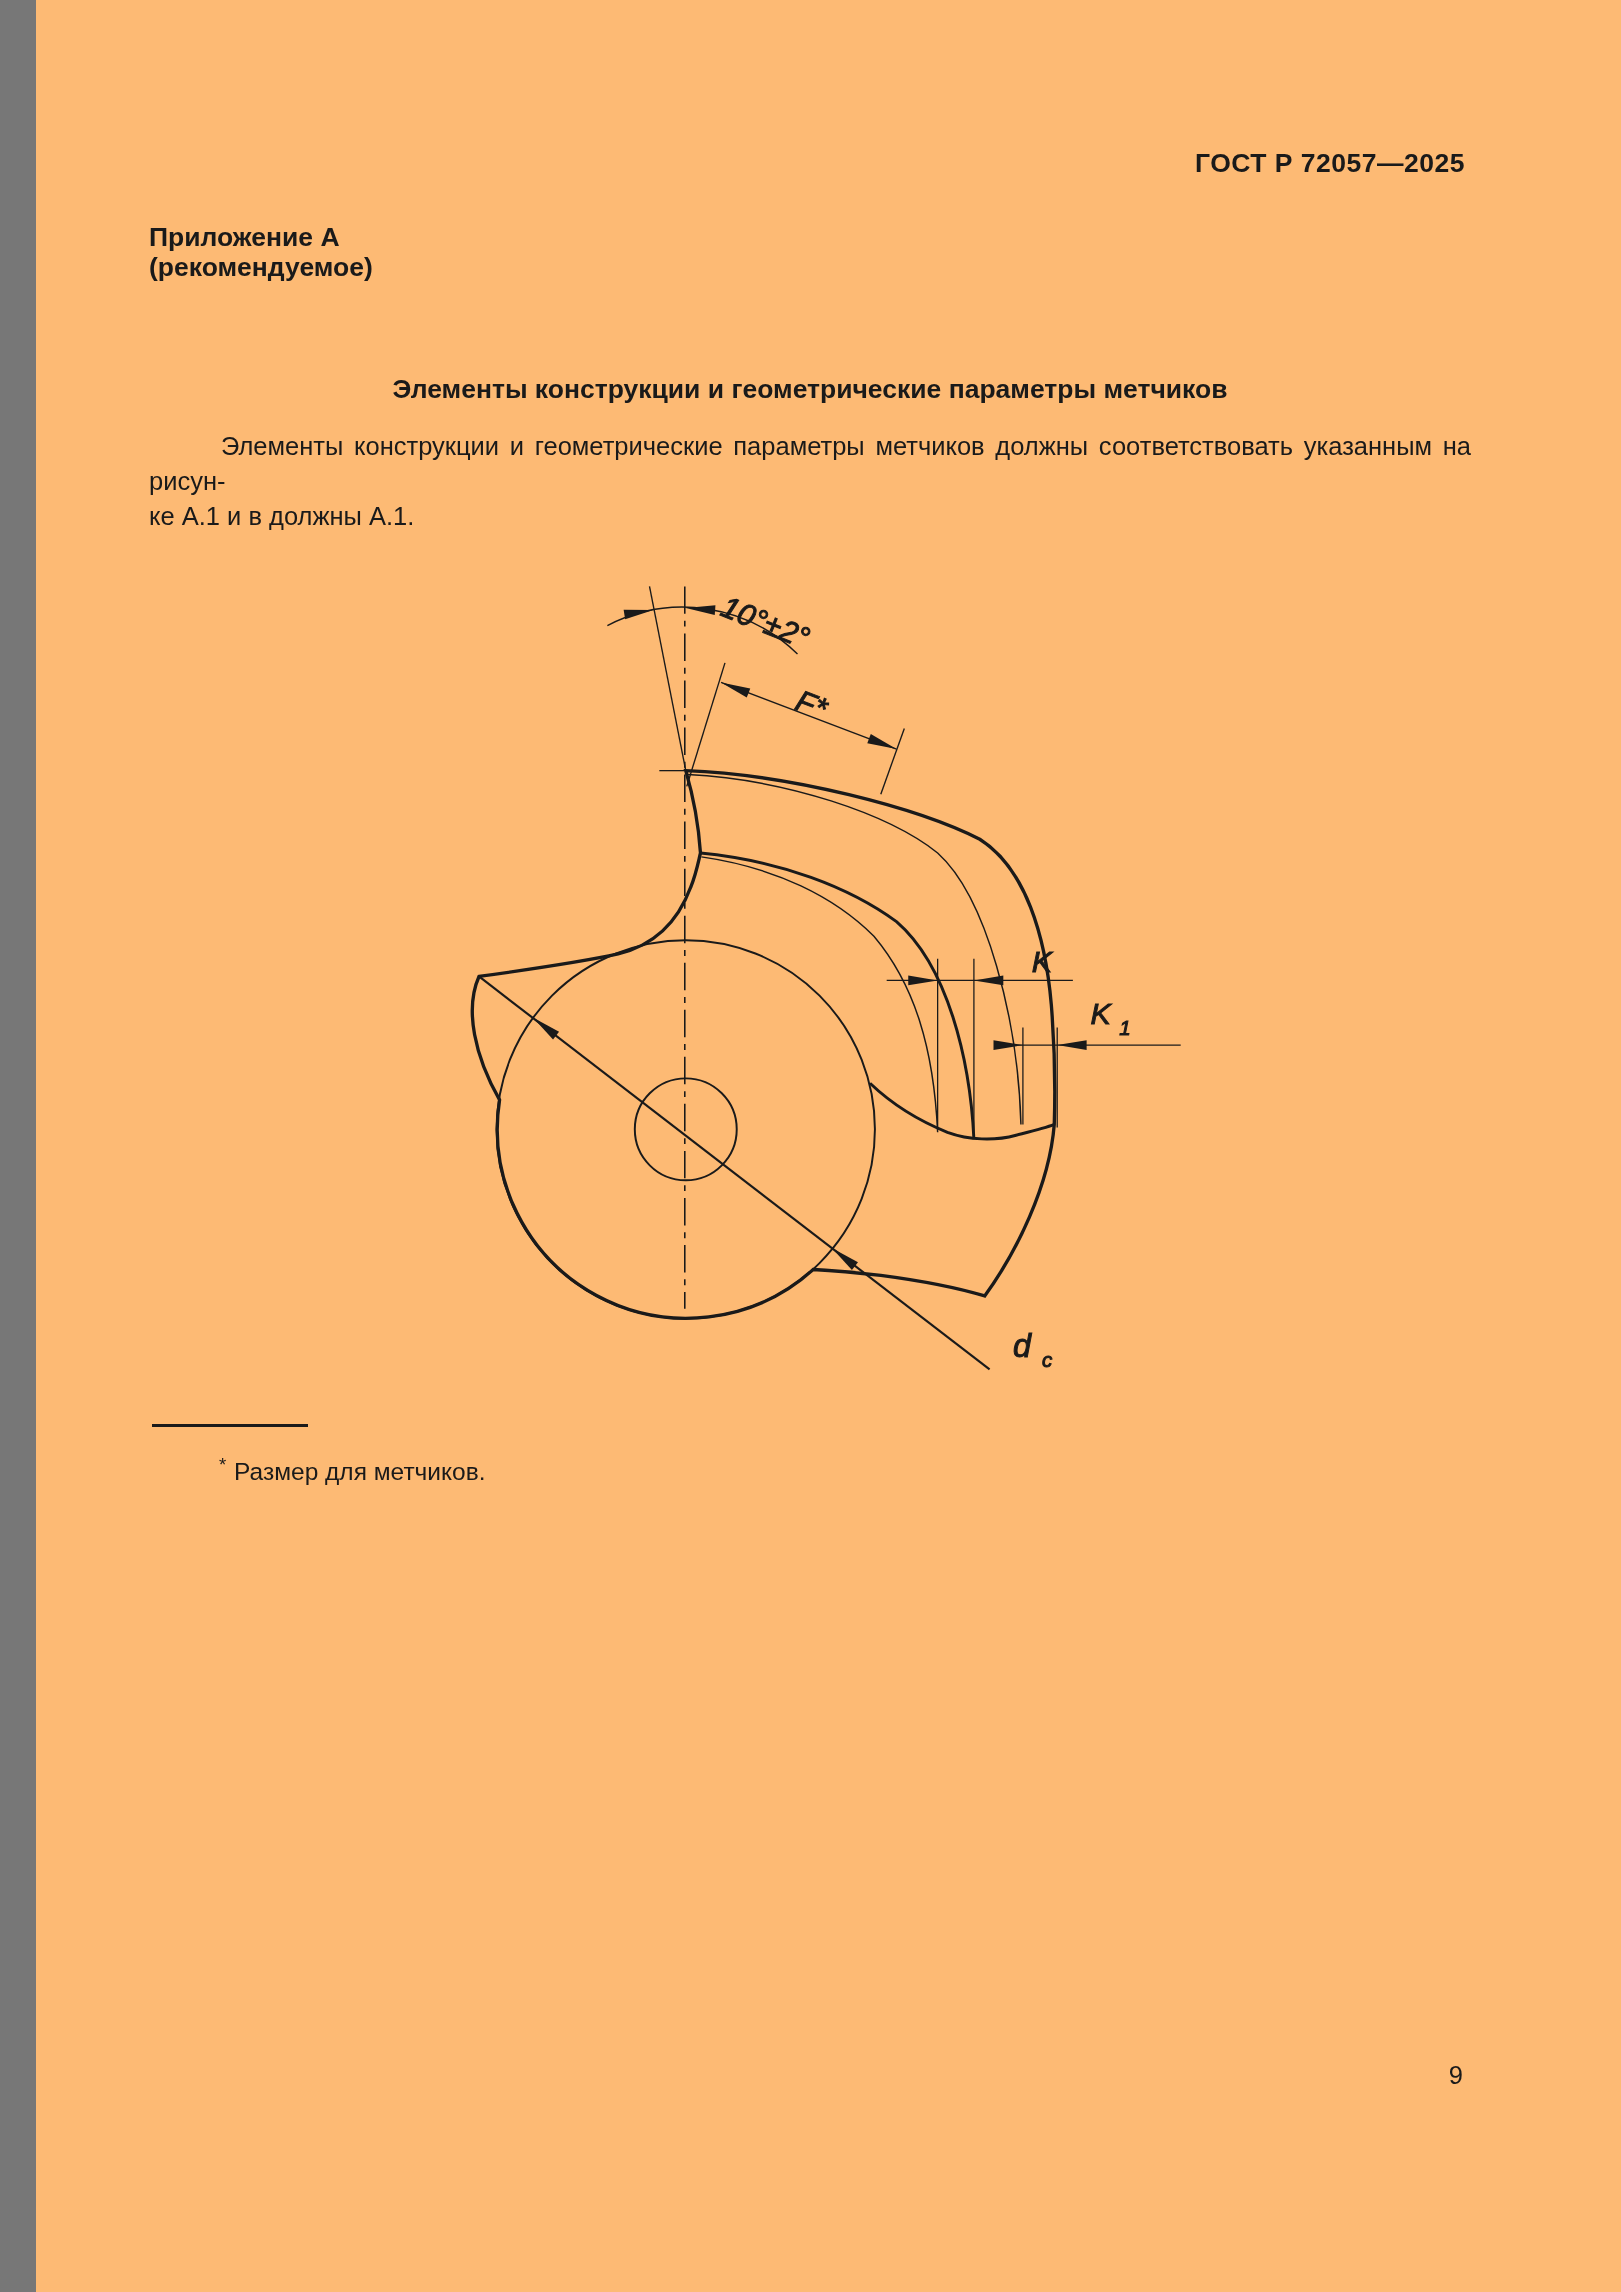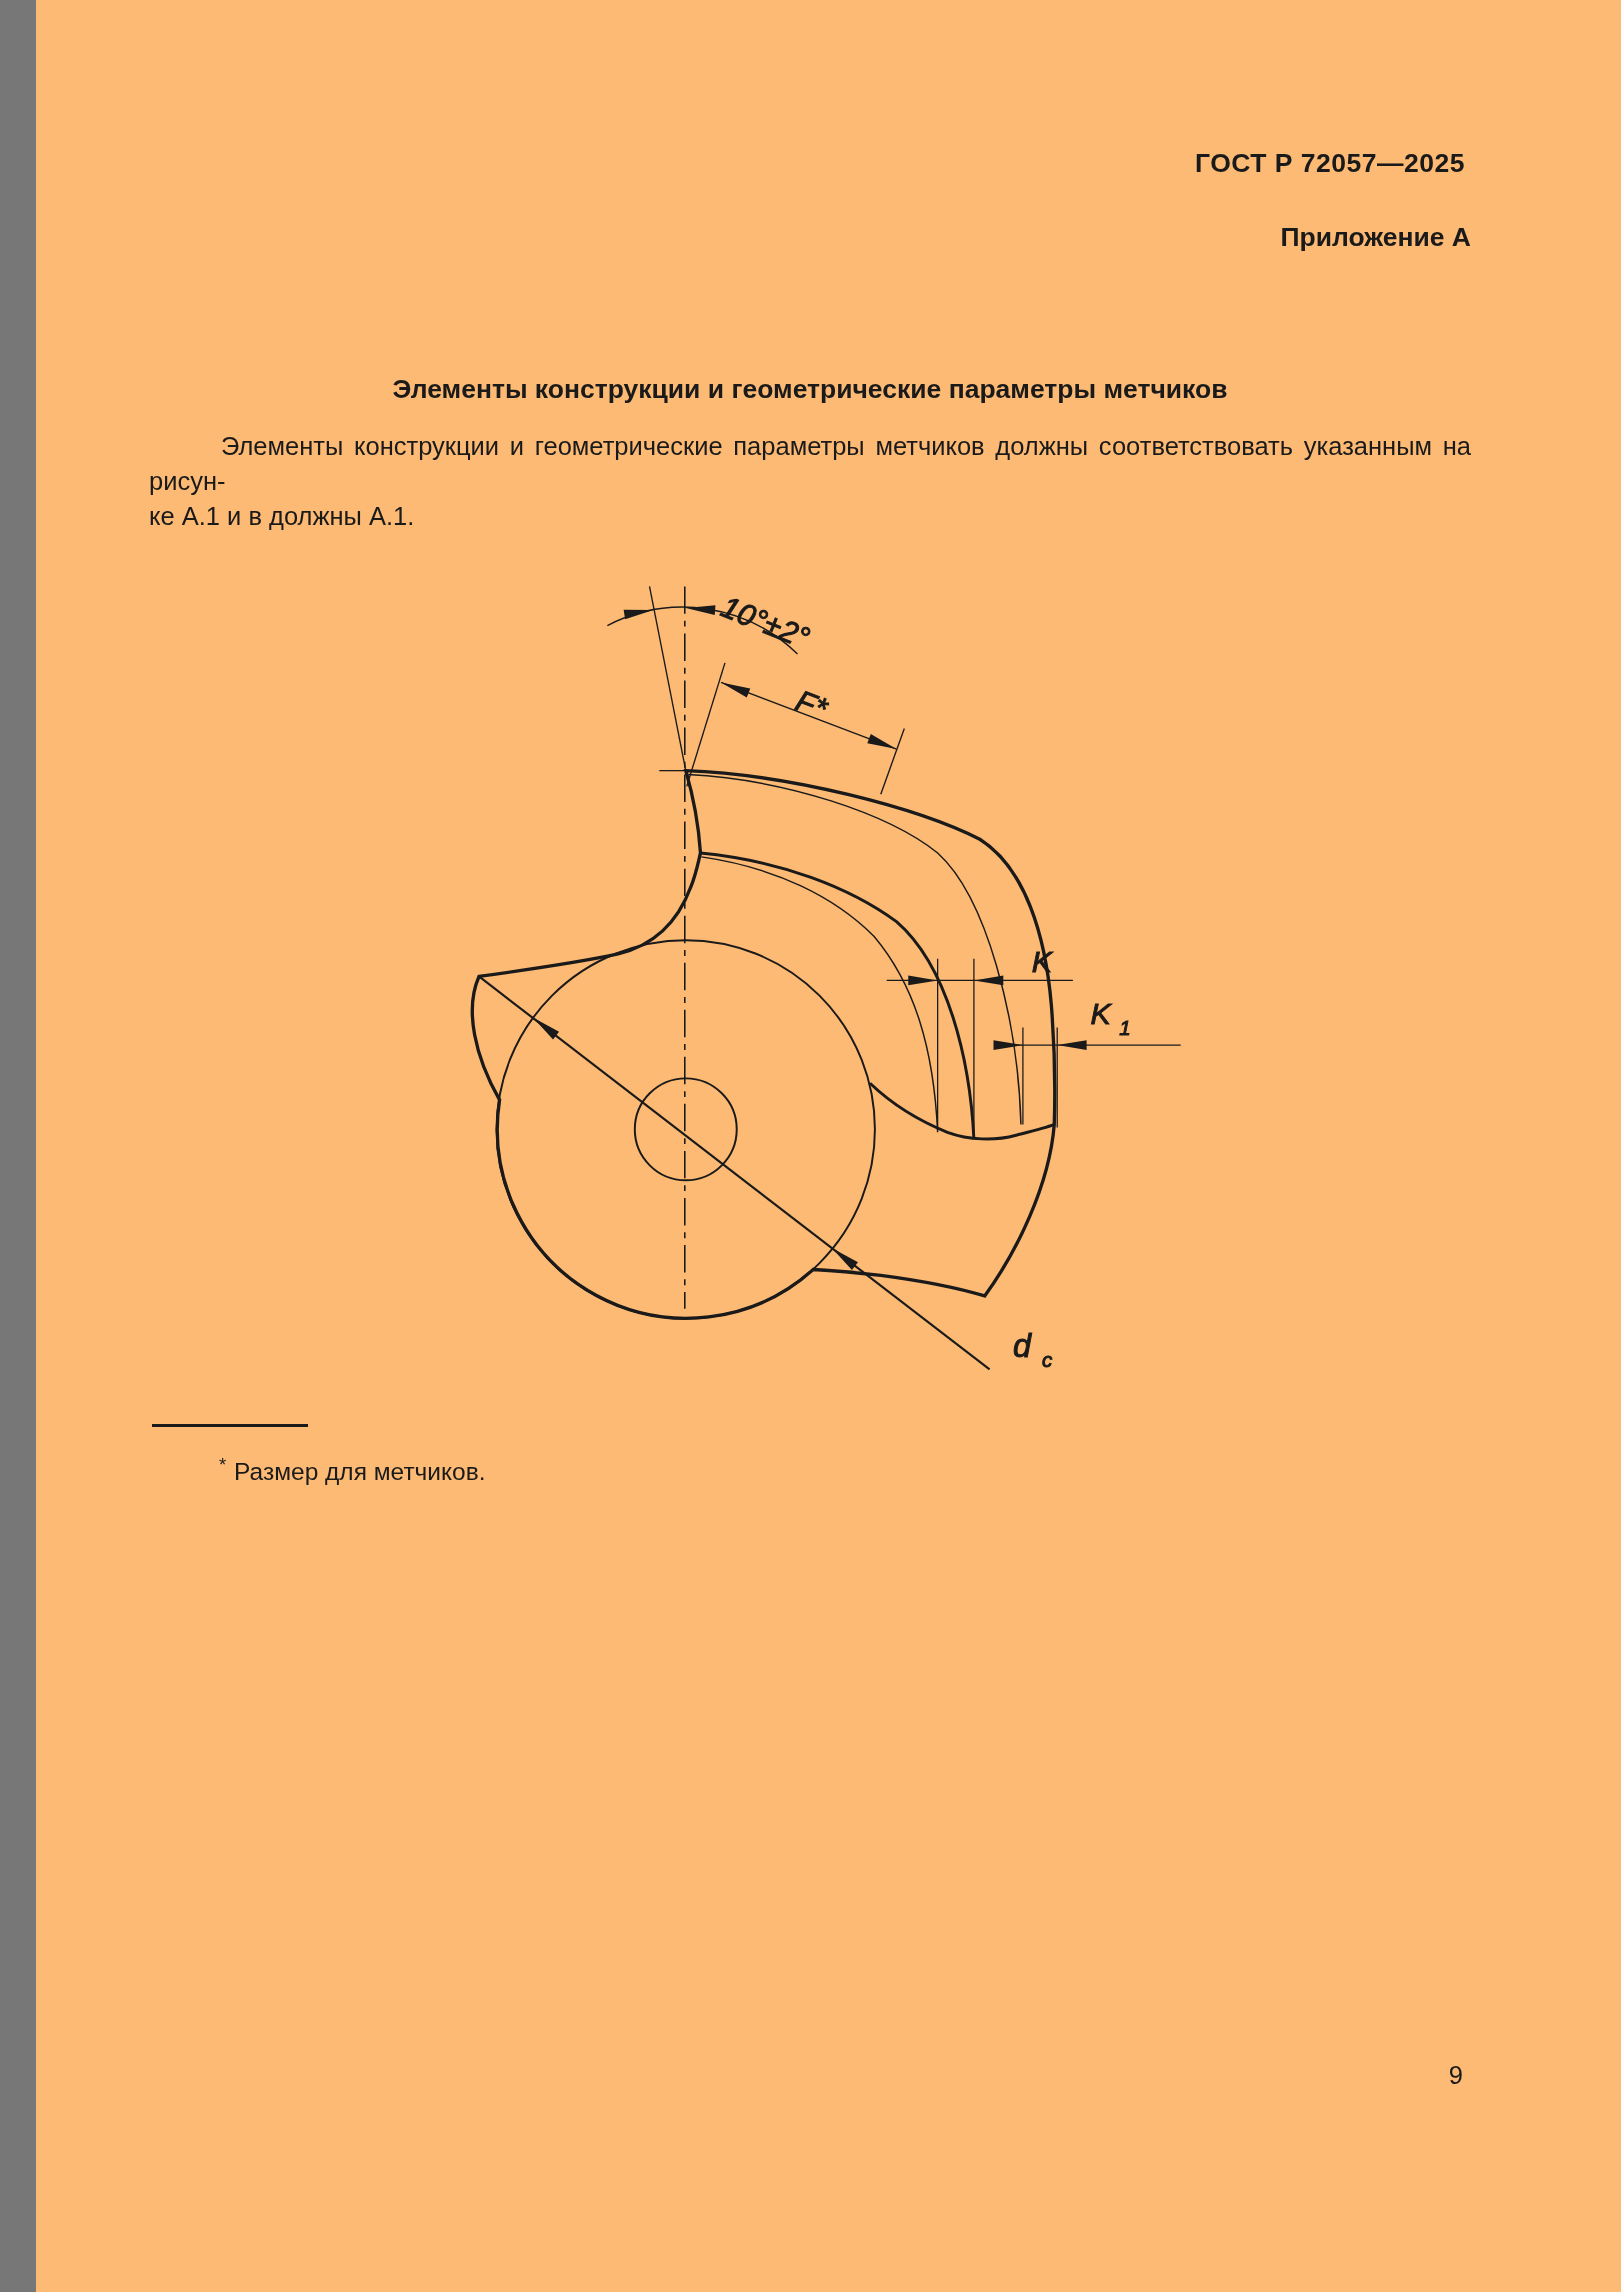--- a/index.html
+++ b/index.html
@@ -11,21 +11,21 @@
     color:#1a1a1a;
     overflow:hidden;
     margin-left:36px;
   }
   .abs{position:absolute;}
   .doc-header{
     top:148px; right:192px;
     font-size:26.5px; font-weight:bold; letter-spacing:0.5px;
   }
   .content-col{ left:113px; width:1322px; }
-  .appendix{ top:222px; text-align:right; font-weight:bold; font-size:26.5px; line-height:30px;}
+  .appendix{ top:222px; text-align:left; font-weight:bold; font-size:26.5px; line-height:30px;}
   .section-title{ top:374px; text-align:center; font-weight:bold; font-size:26.5px;}
   .para{ top:429px; font-size:25.5px; line-height:35px;}
   .para .l1{ text-indent:72px; text-align:justify; text-align-last:justify;}
   .para .l2{ text-align:left;}
   .fig-svg{ left:0; top:0; }
   .footnote-rule{ left:116px; top:1424px; width:156px; height:2.9px; background:#1a1a1a;}
   .footnote{ left:183px; top:1454px; font-size:24.5px;}
   .footnote sup{ font-size:18.6px; vertical-align:super; margin-right:7.8px;}
   .fig-caption{ top:1521px; text-align:center; font-size:25.5px;}
   .page-number{ top:2061px; right:194px; font-size:25.5px;}
@@ -33,20 +33,21 @@
 </style>
 </head>
 <body>
 
 <div class="page">
 
   <div class="abs doc-header">ГОСТ Р 72057—2025</div>
 
   <div class="abs content-col appendix">
     <div>Приложение А</div>
+    <div>(рекомендуемое)</div>
   </div>
 
   <div class="abs content-col section-title">Элементы конструкции и геометрические параметры метчиков</div>
 
   <div class="abs content-col para">
     <div class="l1">Элементы конструкции и геометрические параметры метчиков должны соответствовать указанным на рисун-</div>
     <div class="l2">ке А.1 и в должны А.1.</div>
   </div>
 
   <svg class="abs fig-svg" width="1621" height="2293" viewBox="0 0 1654 2339">

